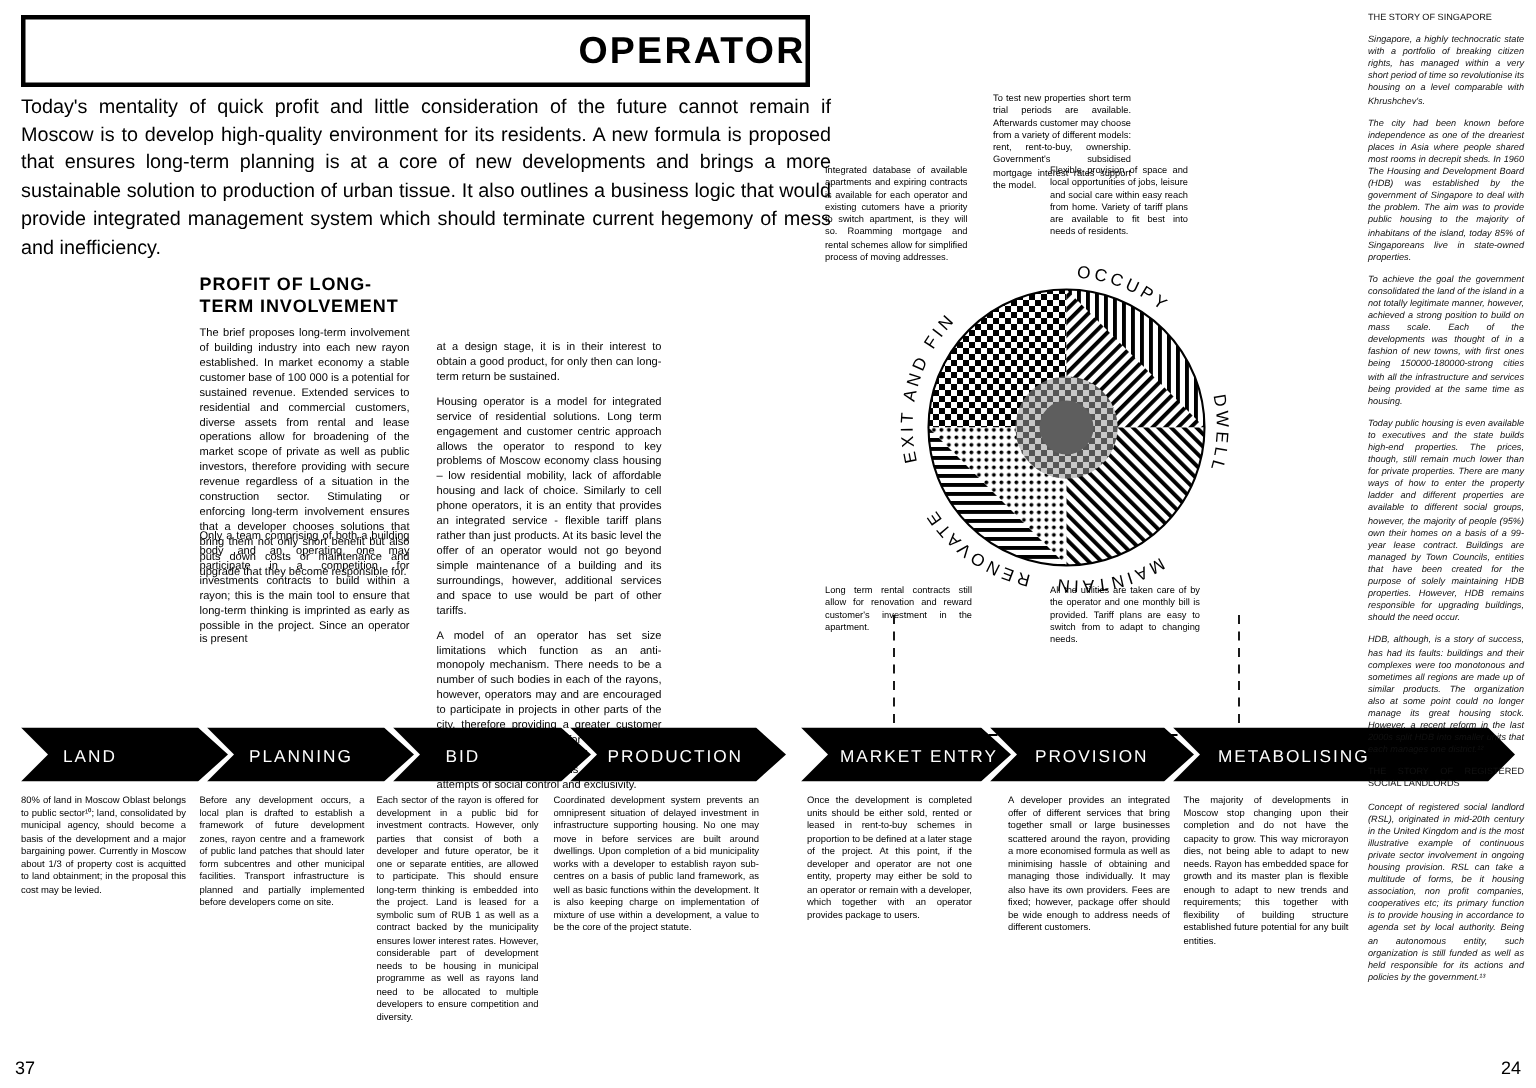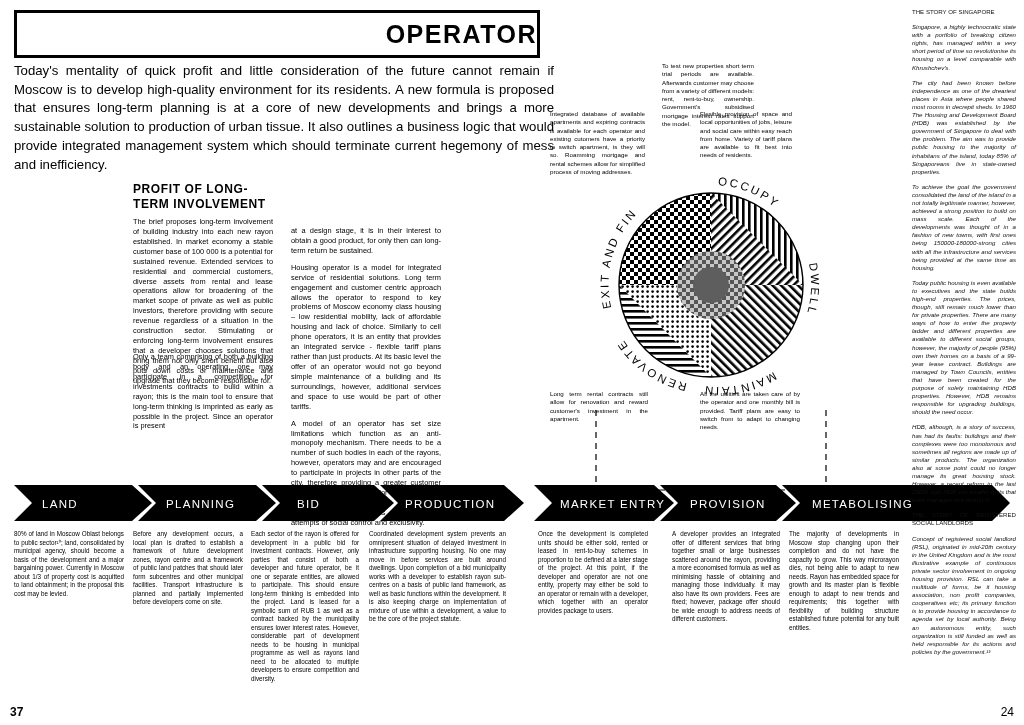--- a/index.html
+++ b/index.html
@@ -76,21 +76,21 @@
   .b1{left:14px;width:110px;}
   .b2{left:133px;width:110px;}
   .b3{left:251px;width:108px;}
   .b4{left:369px;width:137px;}
   .b5{left:538px;width:110px;}
   .b6{left:672px;width:108px;}
   .b7{left:789px;width:110px;}
 
   
   .pno{position:absolute;bottom:6px;font-size:12px;}
-  .pno-l{left:10px;font-weight:bold;}
+  .pno-l{left:10px;}
   .pno-r{right:10px;}
 
   
   .dash{position:absolute;}
 </style>
 </head>
 <body>
 
 <div class="page">
 

